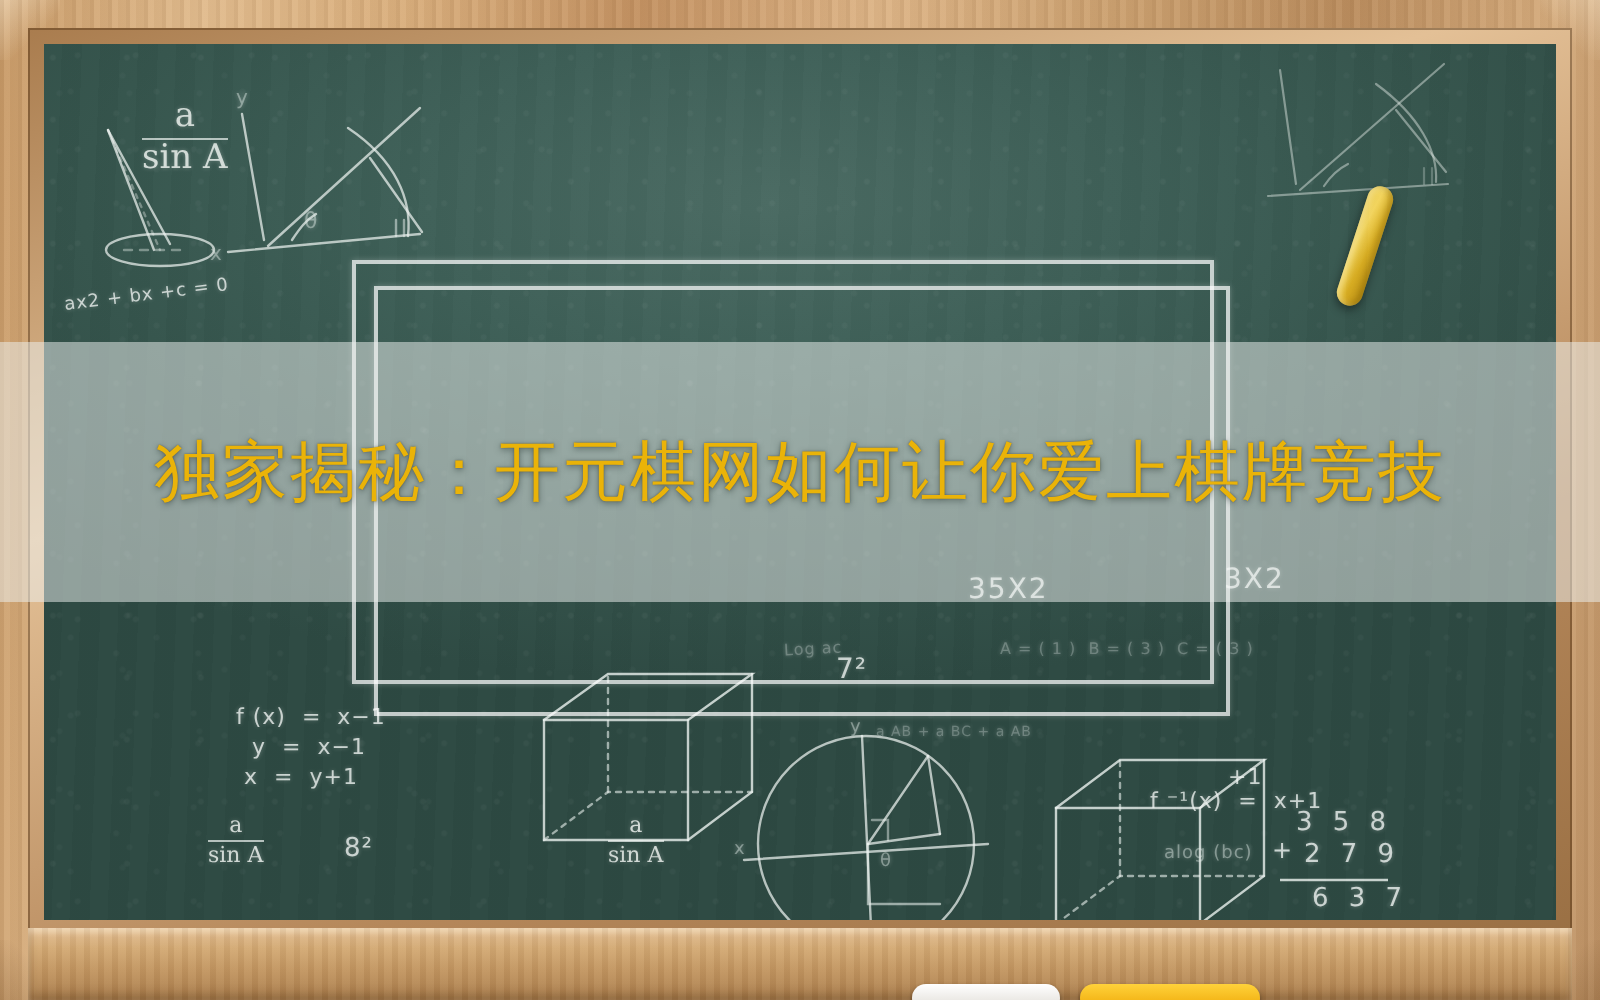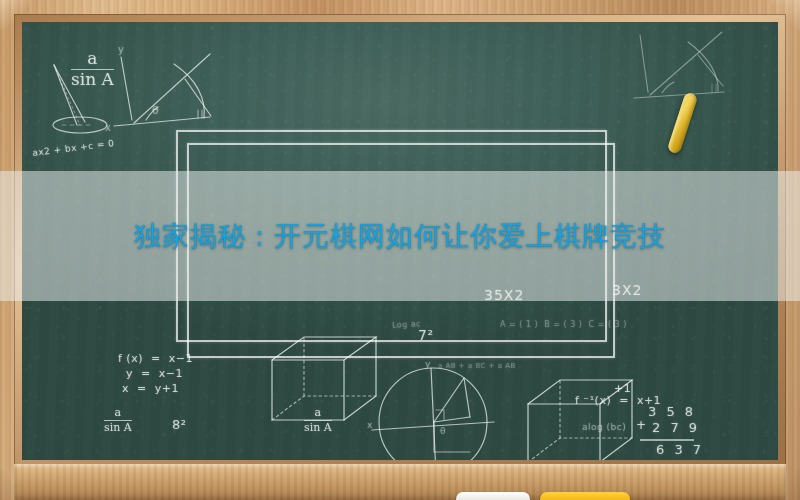--- a/index.html
+++ b/index.html
@@ -129,22 +129,22 @@
   }
 
   
   .banner{
     position:absolute;left:0;right:0;top:171px;height:130px;
     background:rgba(236,240,238,.52);
     display:flex;align-items:center;justify-content:center;
     z-index:6;
   }
   .title{
-    color:#0ea5e9;
-    font-size:27px;
+    color:#eab308;
+    font-size:33px;
     font-family:Liberation Mono, monospace;
     letter-spacing:1px;
     white-space:nowrap;
     text-shadow:0 1px 3px rgba(40,55,50,.55),0 0 1px rgba(0,0,0,.35);
   }
 </style>
 </head>
 <body>
 
 <div id="stage">

